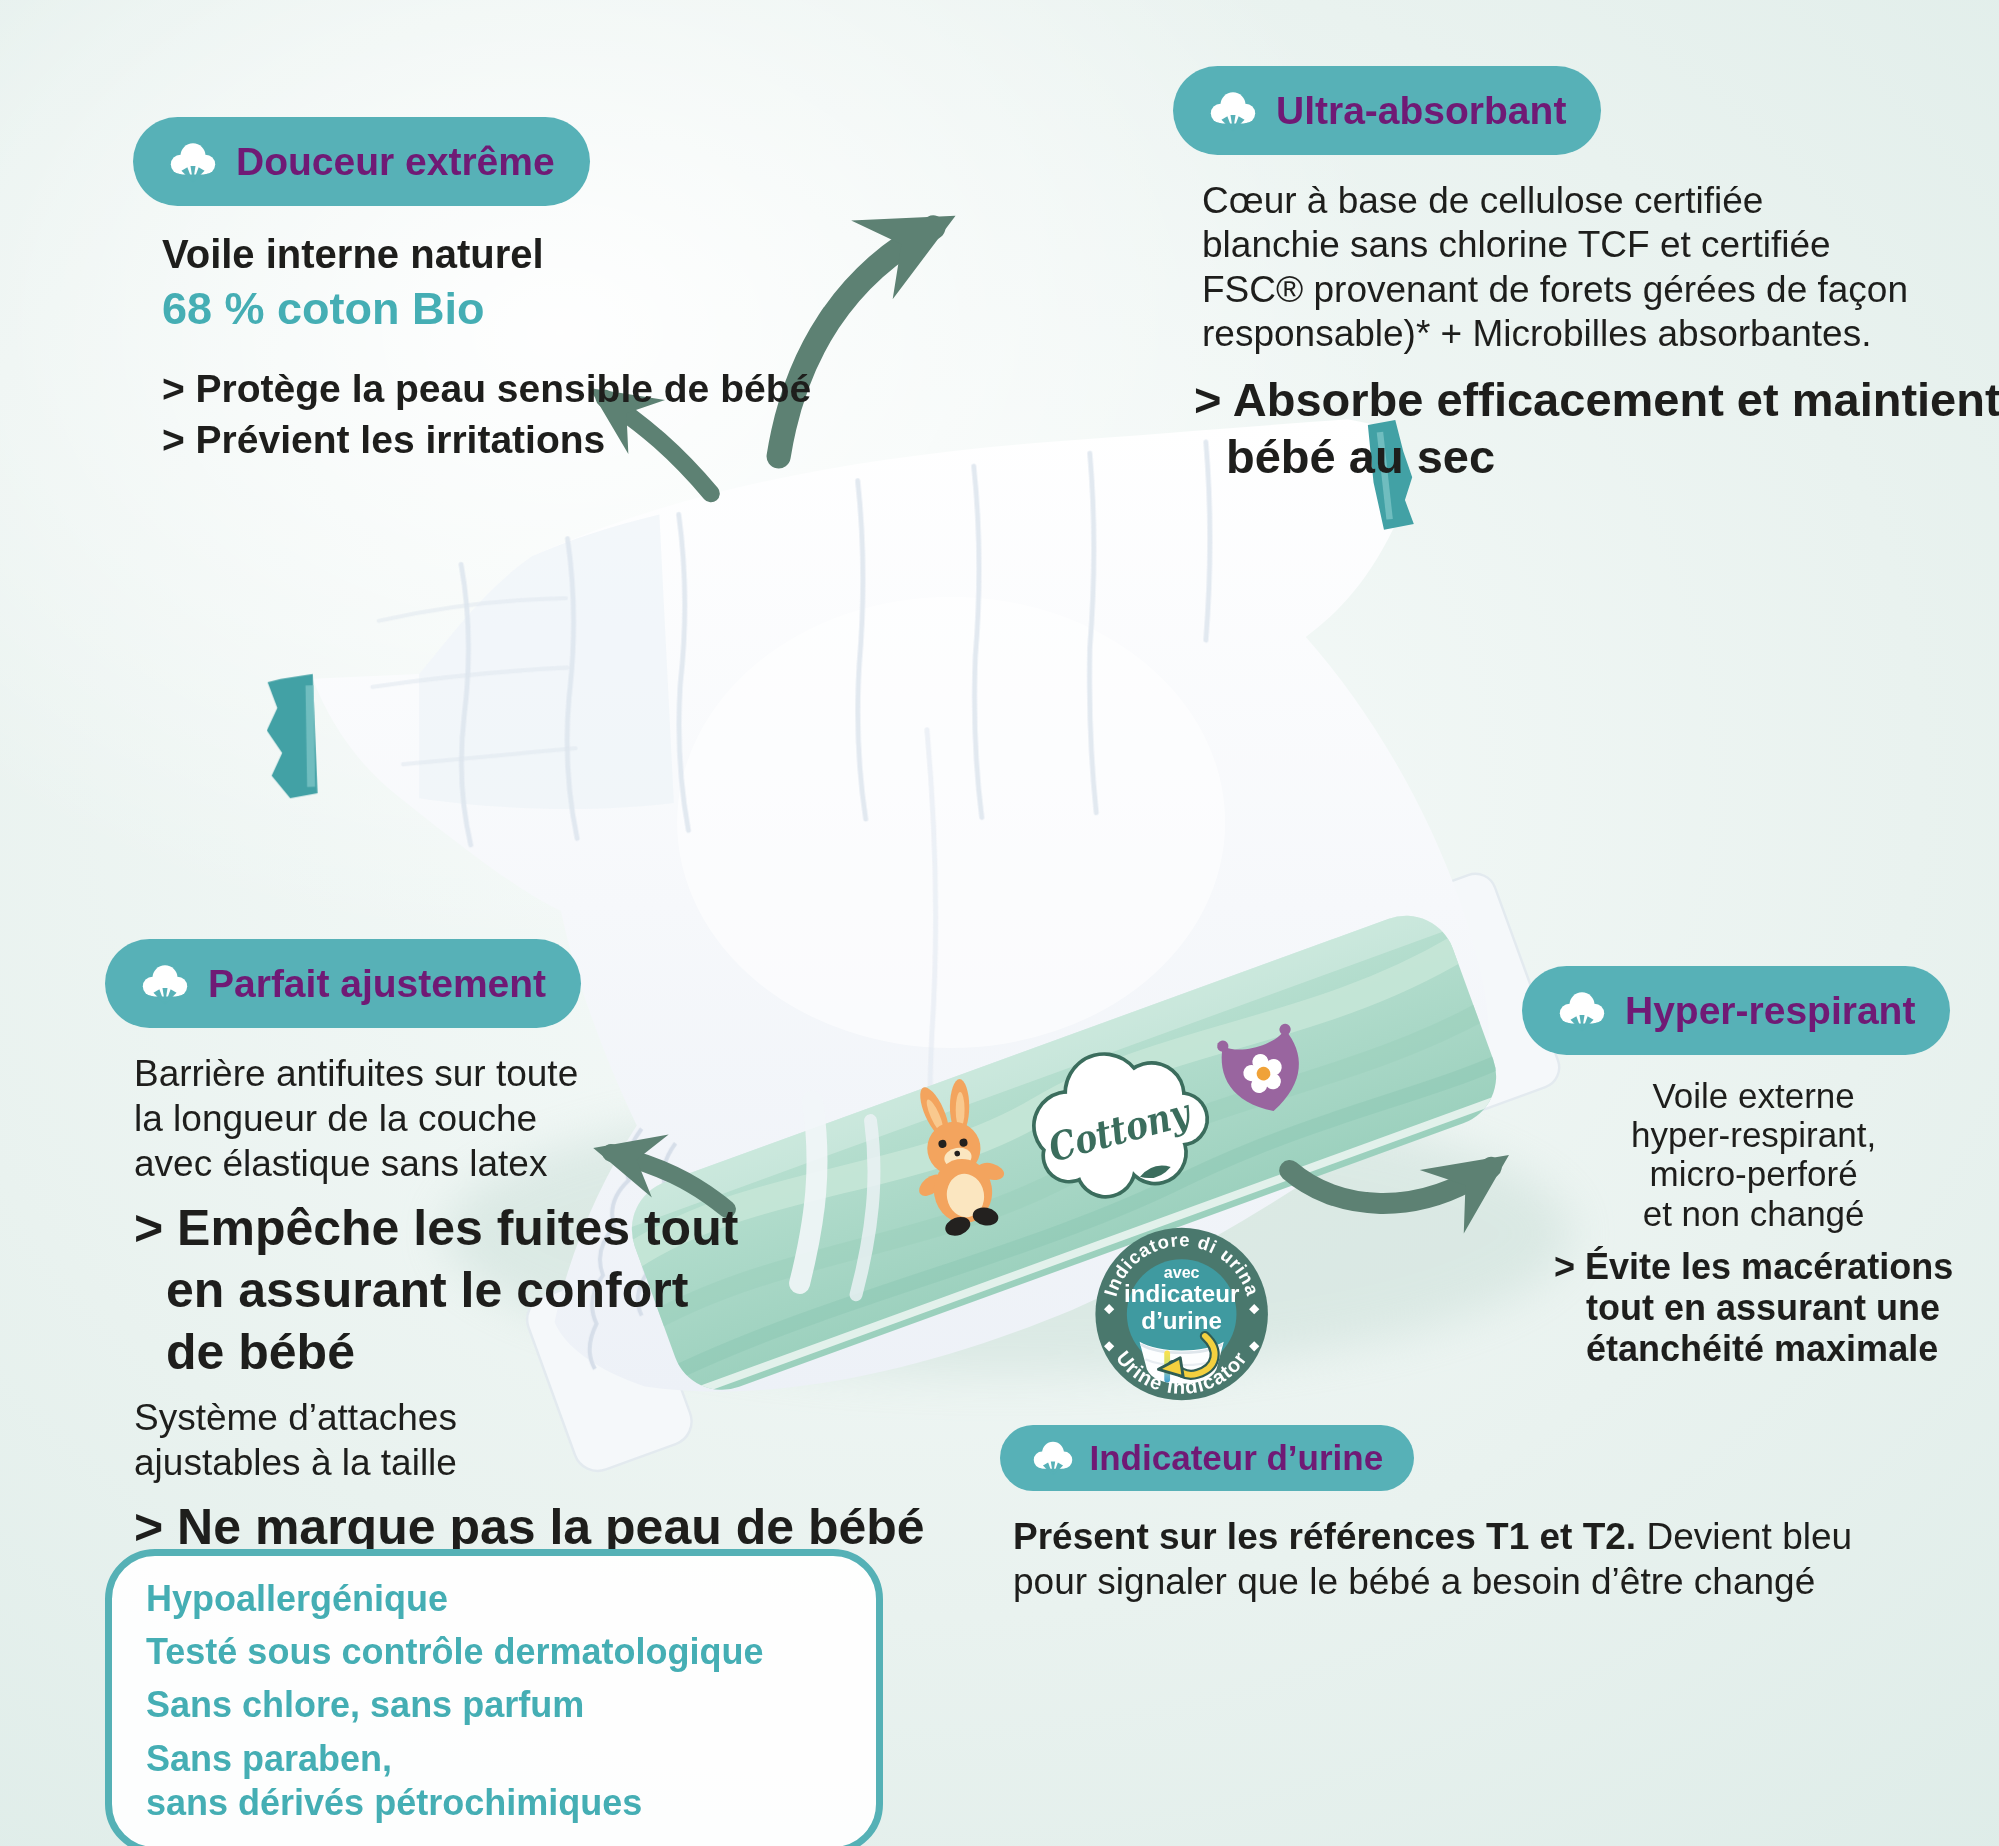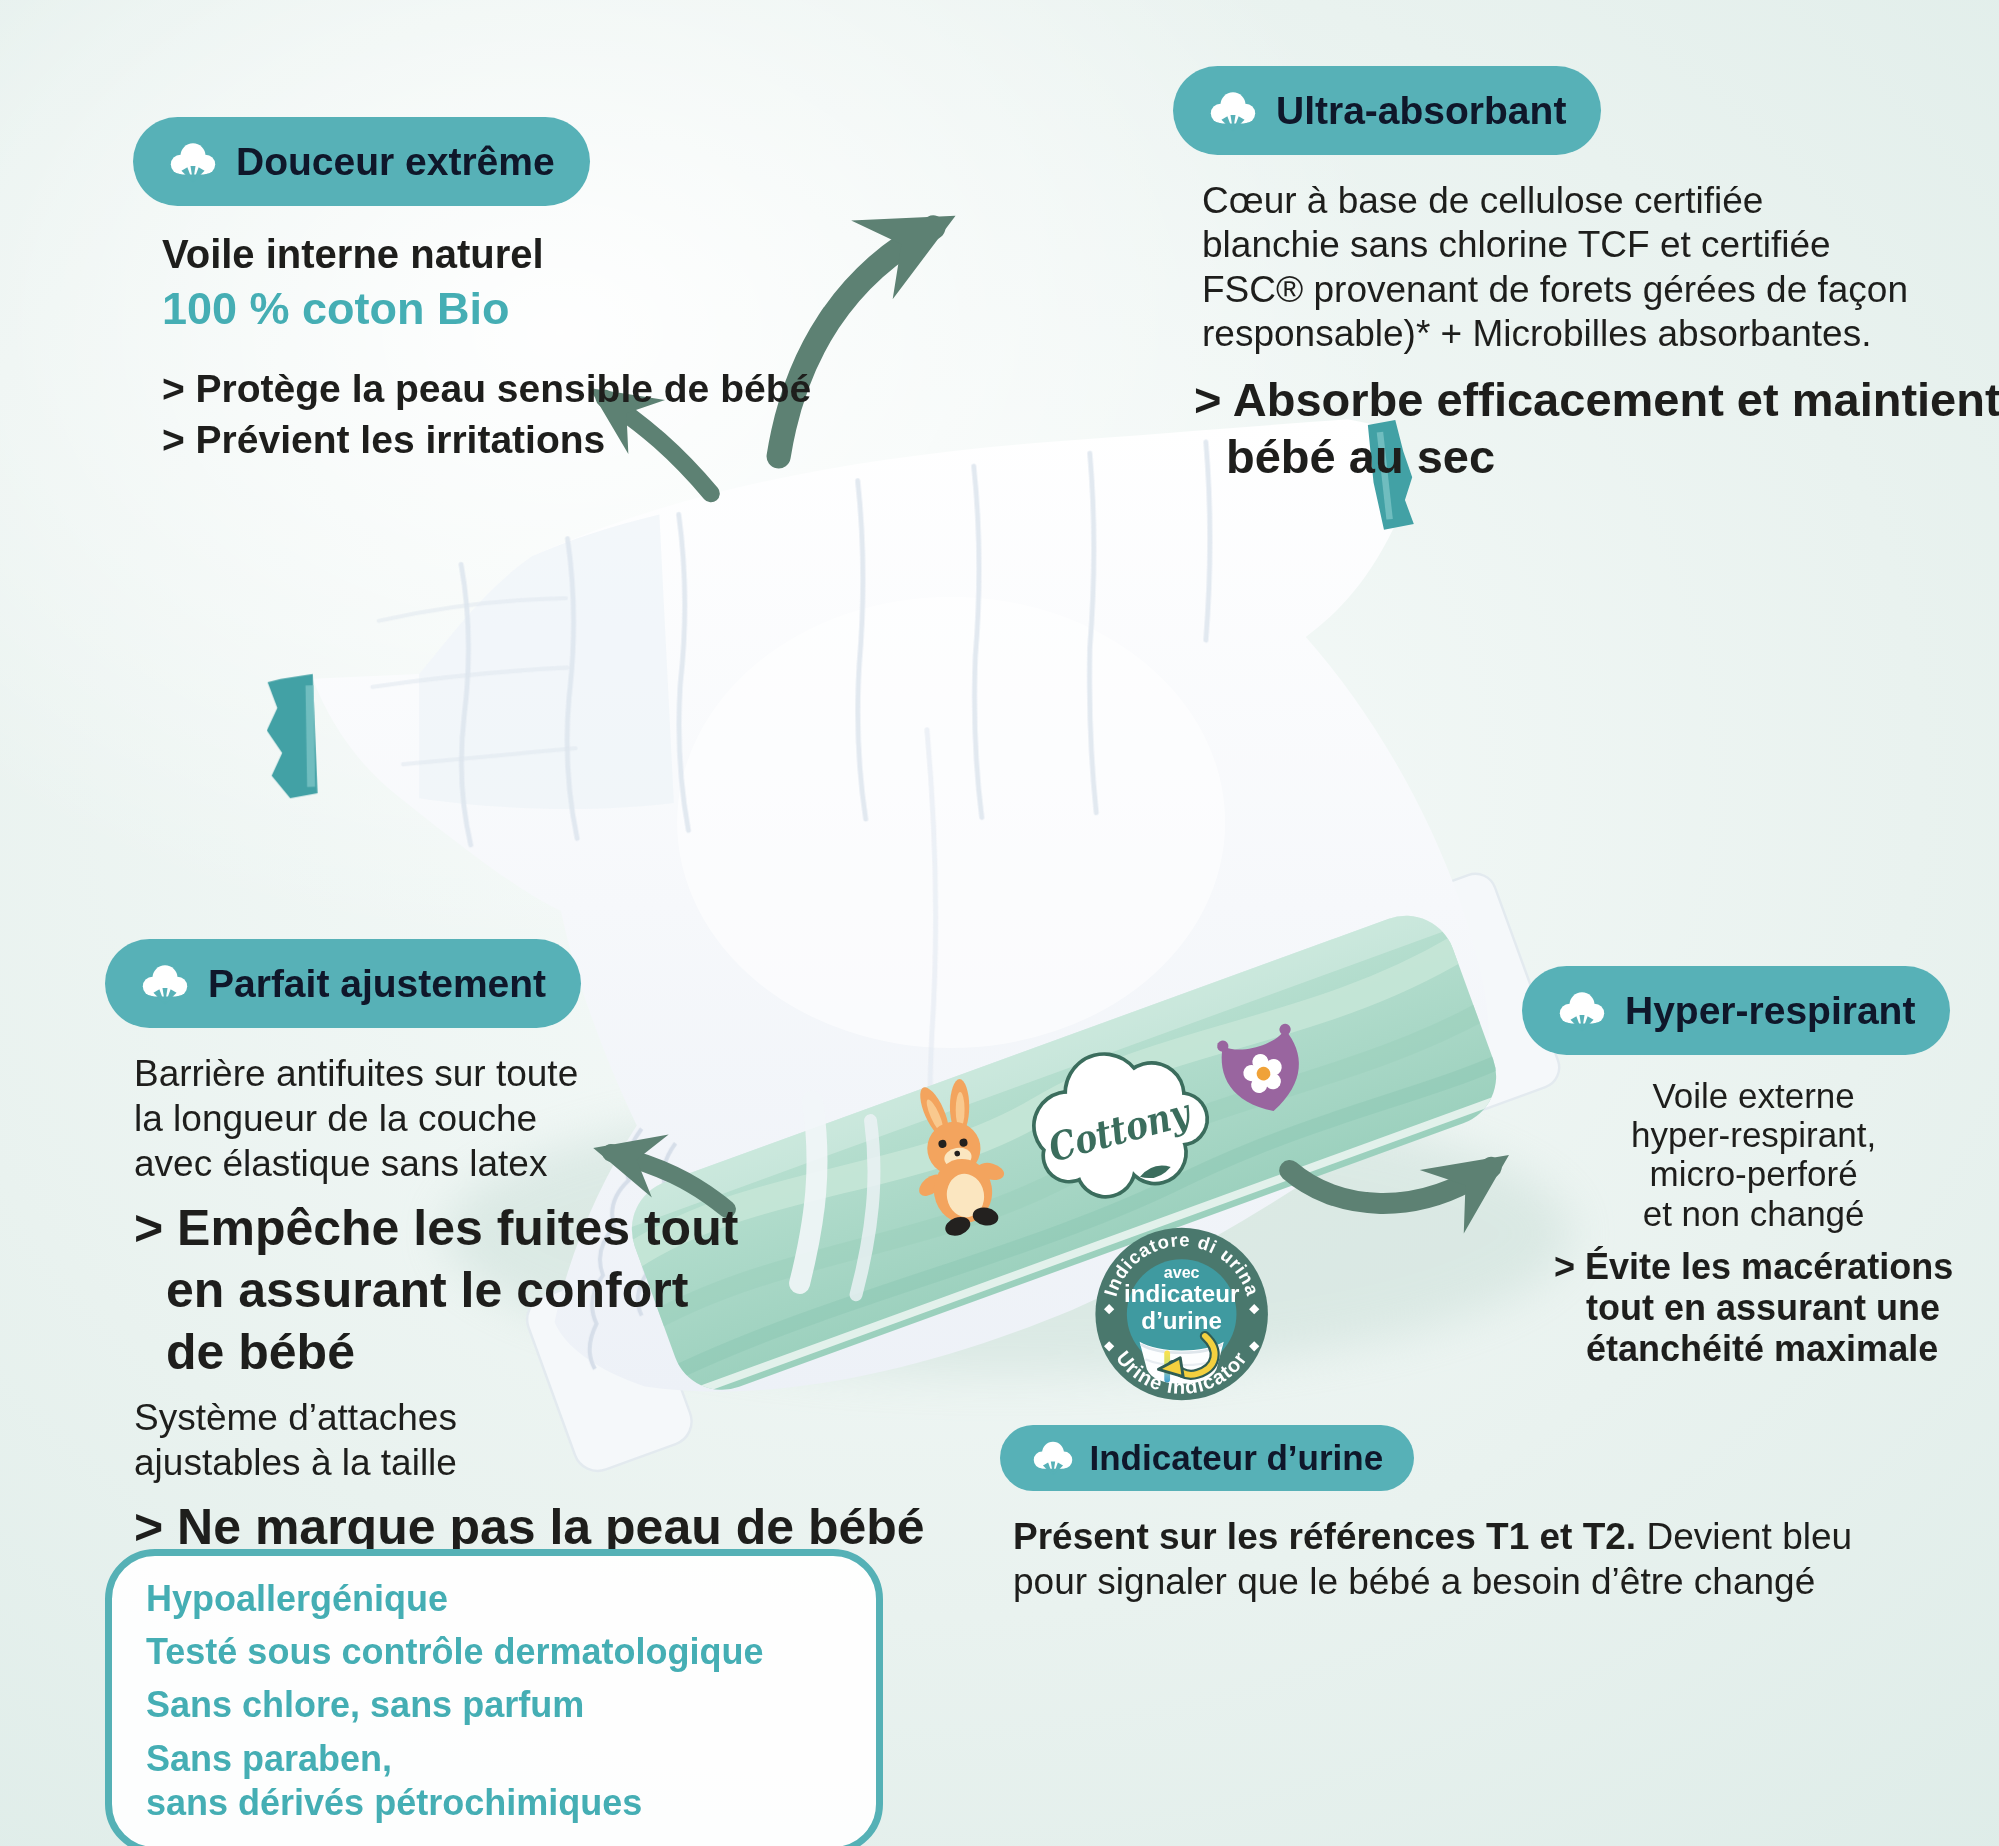--- a/index.html
+++ b/index.html
@@ -6,21 +6,21 @@
   .canvas{
     position:relative;width:1999px;height:1847px;overflow:hidden;
     font-family:"Liberation Sans",sans-serif;color:#1e1e1c;
     background:
       radial-gradient(ellipse 1209px 887px at 28% 18%, rgba(255,255,255,.95), rgba(255,255,255,0) 70%),
       radial-gradient(ellipse 1854px 1532px at 45% 42%, #f7fbfa 0%, #e9f2ef 55%, #dcebe7 100%);
   }
   .art{position:absolute;left:0;top:0;width:1999px;height:1847px;}
   .sec{position:absolute;}
   .line{white-space:nowrap;}
-  .badge{display:inline-flex;align-items:center;gap:18px;background:#57b1b7;color:#0f172a;
+  .badge{display:inline-flex;align-items:center;gap:18px;background:#57b1b7;color:#701a75;
     font-weight:700;border-radius:805px;padding:0 35px;height:89px;font-size:39px;white-space:nowrap;}
   .badge.sm{height:66px;font-size:35px;padding:0 31px;gap:14.5px;}
   .bicon{width:50px;height:44px;flex:none;}
   .badge.sm .bicon{width:44px;height:38px;}
 
   .sec-douceur{left:133px;top:117px;}
   .sec-douceur .intro{font-weight:700;font-size:40px;margin:26px 0 0 29px;}
   .sec-douceur .highlight{font-weight:700;font-size:45px;color:#45aeb4;margin:6.4px 0 0 29px;}
   .sec-douceur .bullets{margin:29px 0 0 29px;font-weight:700;font-size:39px;line-height:1.3;}
 
@@ -261,21 +261,21 @@
           </g>
         <g fill="#57b1b7">
             <path d="M16 27 L14.4 16.5 L17.6 16.5 Z"></path>
             <path d="M16 27 L8.6 19.6 L12.4 17.4 Z"></path>
             <path d="M16 27 L23.4 19.6 L19.6 17.4 Z"></path>
           </g>
       </svg>
       <span class="badge-label">Douceur extrême</span>
     </div>
     <div class="intro line">Voile interne naturel</div>
-    <div class="highlight line">100 % coton Bio</div>
+    <div class="highlight line">68 % coton Bio</div>
     <div class="bullets">
       <div class="line">&gt; Protège la peau sensible de bébé</div>
       <div class="line">&gt; Prévient les irritations</div>
     </div>
   </div>
 
   <div class="sec sec-ultra">
     <div class="badge">
       <svg class="bicon" viewBox="0 0 32 28">
         <g fill="#ffffff">

